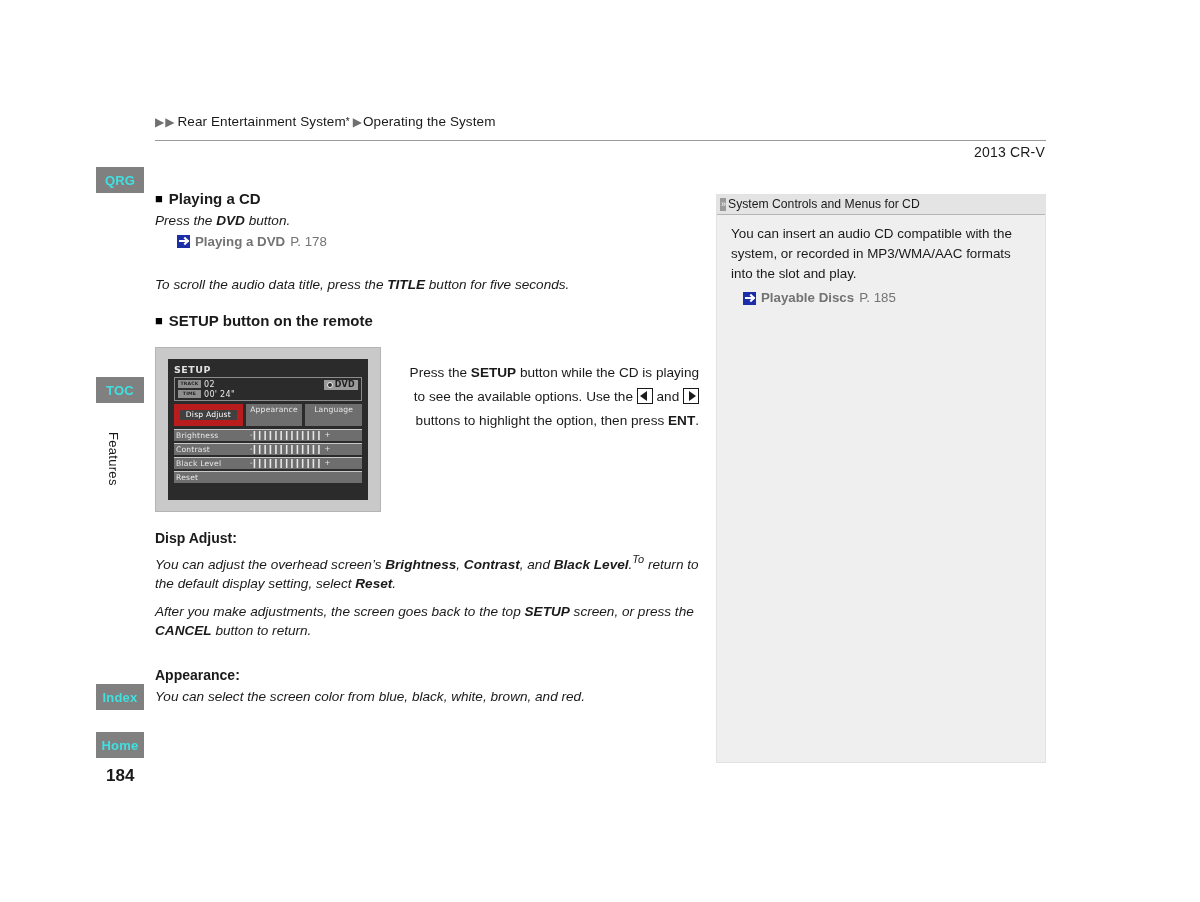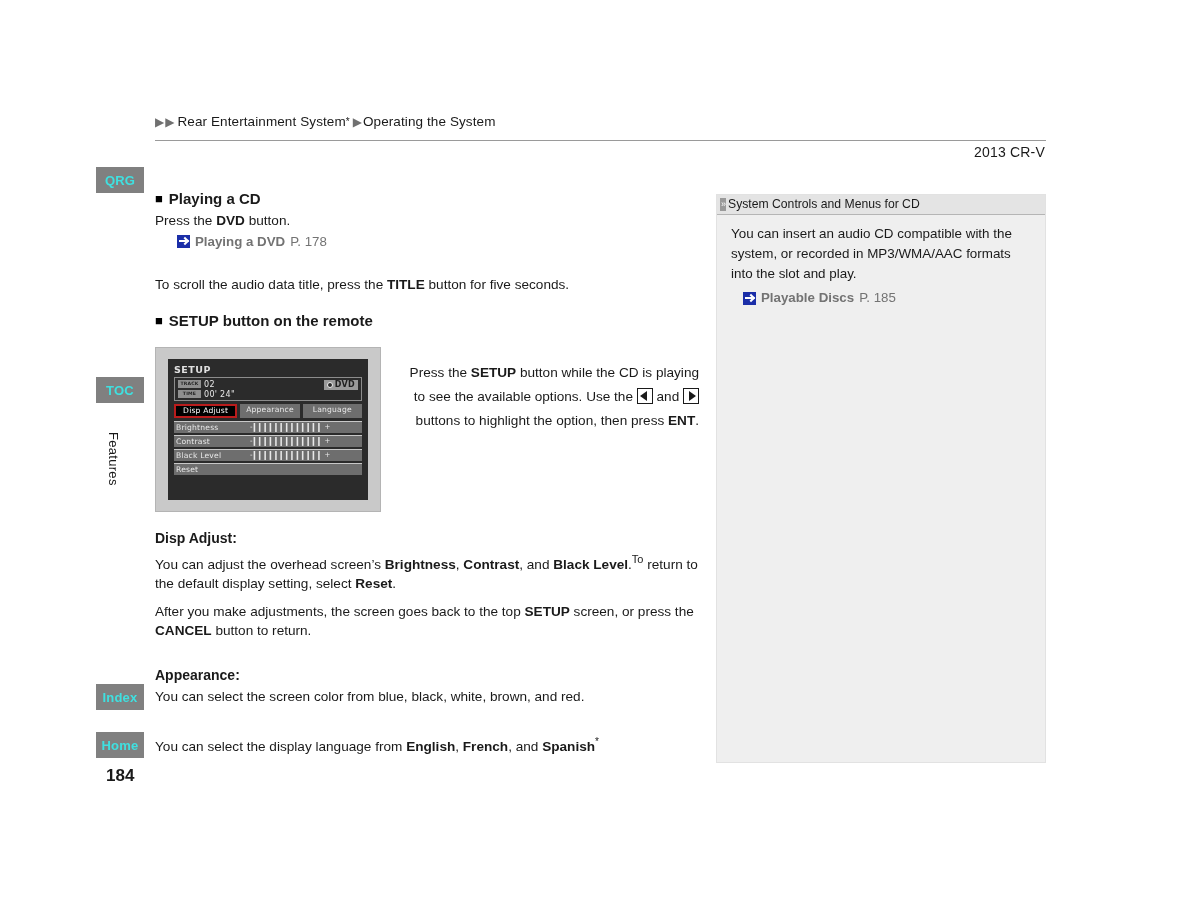--- a/index.html
+++ b/index.html
@@ -115,20 +115,21 @@
     font-weight: bold;
     display: flex;
     align-items: center;
     margin: 0 0 4px 0;
   }
   p.body {
     font-size: 13.6px;
     line-height: 19.5px;
     margin: 0;
     color: #1a1a1a;
+    font-style: italic;
   }
   b { font-weight: bold; }
 
   .ref-link {
     display: flex;
     align-items: center;
     margin: 3px 0 0 22px;
     font-size: 13.3px;
     color: #737373;
   }
@@ -259,23 +260,23 @@
   .scr-tab {
     flex: 1;
     font-size: 7.6px;
     text-align: center;
     padding: 1.5px 0;
     background: #6e6e6e;
     color: #e8e8e8;
     letter-spacing: 0.2px;
   }
   .scr-tab.active {
-    background: #000000;
+    background: #404040;
     color: #ffffff;
-    border: 2px solid #b91c1c;
+    border: 6px solid #b91c1c;
     padding: 0.5px 0;
   }
   .scr-rows { display: flex; flex-direction: column; gap: 2px; flex: 1; }
   .scr-row {
     display: flex;
     align-items: center;
     background: #6e6e6e;
     border-top: 1px solid #c8c8c8;
     font-size: 7.6px;
     padding: 1px 2px;
@@ -458,21 +459,20 @@
 
   <p class="body"><span>After you make adjustments, the screen goes back to the top </span><b>SETUP</b><span> screen, or press the </span><b>CANCEL</b><span> button to return.</span></p>
 
   <div class="gap-26"></div>
 
   <div class="section-head" style="font-size:14px">Appearance:</div>
   <p class="body">You can select the screen color from blue, black, white, brown, and red.</p>
 
   <div class="gap-26"></div>
 
-  <p class="body"><span>You can select the display language from </span><b>English</b><span>, </span><b>French</b><span>, and </span><b>Spanish</b><sup style="font-size:10px">*</sup></p>
 
 </div>
 
 <div id="note-panel">
   <div id="note-head">
     <span class="dchev">»</span>
     <span>System Controls and Menus for CD</span>
   </div>
   <div id="note-body">
     <span>You can insert an audio CD compatible with the system, or recorded in MP3/WMA/AAC formats into the slot and play.</span>

